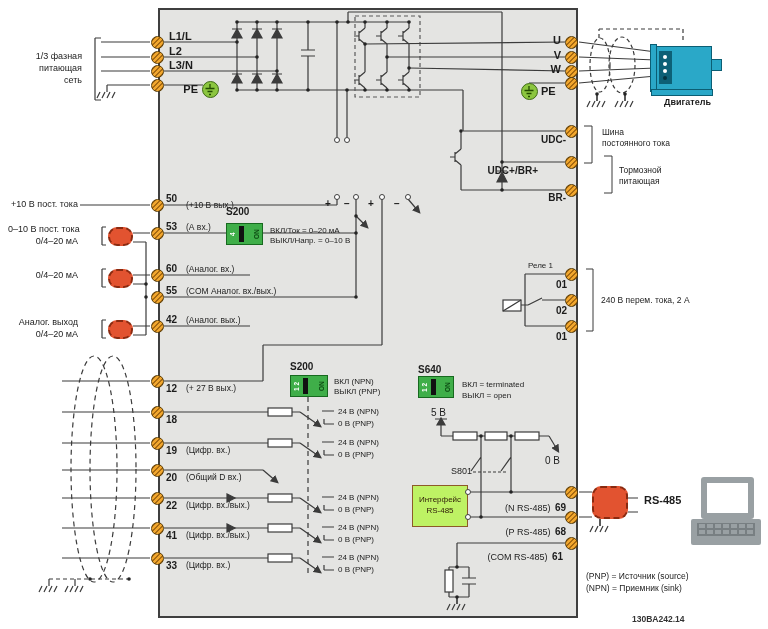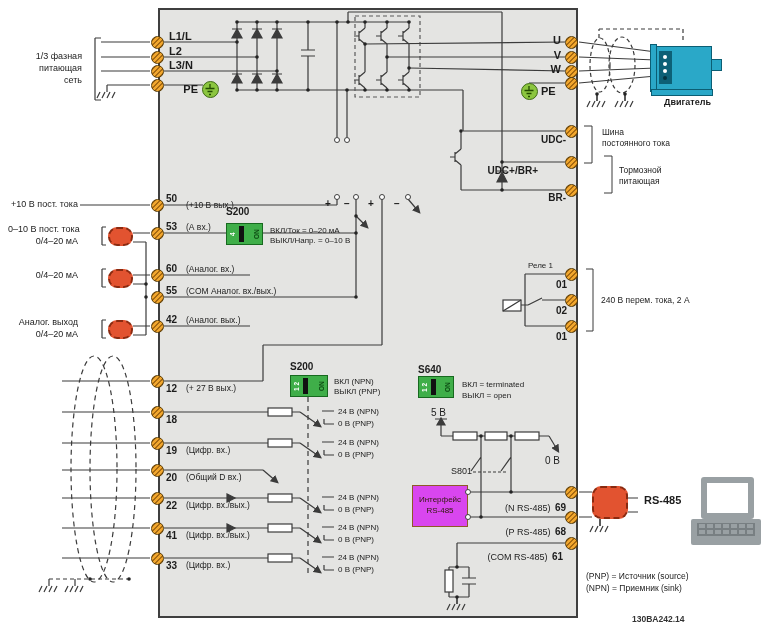--- a/index.html
+++ b/index.html
@@ -25,21 +25,21 @@
   .dip .on{position:absolute;right:1px;top:0;bottom:0;width:9px;color:#0c4a12;font-size:6.5px;font-weight:bold;
            writing-mode:vertical-rl;transform:rotate(180deg);text-align:center;line-height:9px}
   .coil{background:#e25330;border:2px dashed #8a2a10;border-radius:9px}
   .pin{width:6px;height:6px;border-radius:50%;background:#fff;border:1px solid #3f3f3f}
   .pe{width:17px;height:17px;border-radius:50%;background:#8cc63f;border:1.5px solid #3f6b16}
   .psw{left:321px;top:140px;width:104px;height:56px;background:#eba76b;border:1.5px solid #8d5a28}
   .psw .tt{position:absolute;left:0;right:0;text-align:center;font-size:8px;font-weight:bold;line-height:9px;color:#2e1a08}
   .psw .row{position:absolute;left:0;right:0;top:26px;bottom:0;border-top:1px solid #8d5a28;display:flex}
   .psw .c{flex:1;text-align:center;font-size:6.8px;line-height:8.5px;padding-top:3px;color:#2e1a08}
   .psw .c + .c{border-left:1px solid #8d5a28}
-  .rbox{left:412px;top:485px;width:56px;height:42px;background:#d946ef;border:1.5px solid #8d5a28}
+  .rbox{left:412px;top:485px;width:56px;height:42px;background:#bef264;border:1.5px solid #8d5a28}
   .rbox .tt{position:absolute;left:0;right:0;text-align:center;font-size:8px;line-height:9px;color:#2e1a08}
   .teal{background:#2aa8c8;border:1.5px solid #0b5e74}
   .lapgray{background:#99a0a3}
 </style>
 </head>
 <body>
 
 <div class="stage">
 
   <div class="abs drive"></div>

